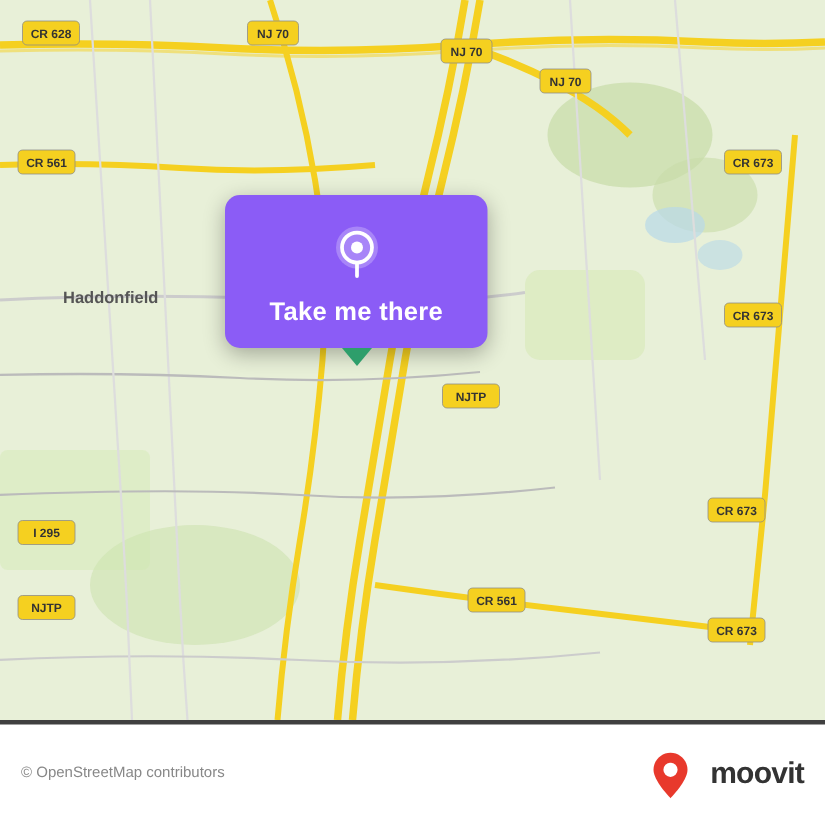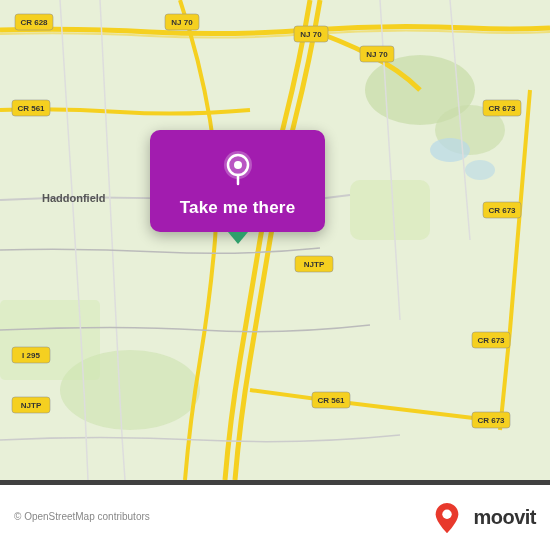--- a/index.html
+++ b/index.html
@@ -28,21 +28,21 @@
       position: absolute;
       top: 0; left: 0;
     }
 
     
     #take-me-there-popup {
       position: absolute;
       top: 130px;
       left: 150px;
       width: 175px;
-      background: #a21caf;
+      background: #8b5cf6;
       border-radius: 10px;
       display: flex;
       flex-direction: column;
       align-items: center;
       padding: 18px 16px 14px 16px;
       cursor: pointer;
       box-shadow: 0 4px 14px rgba(0,0,0,0.3);
     }
 
     #take-me-there-popup::after {
@@ -67,21 +67,21 @@
       font-size: 17px;
       font-weight: 600;
       letter-spacing: 0.2px;
     }
 
     
     #footer {
       width: 550px;
       height: 70px;
       background: #fff;
-      border-top: 5px solid #404040;
+      border-top: 3px solid #404040;
       display: flex;
       align-items: center;
       padding: 0 14px;
       gap: 10px;
     }
 
     #footer-text-block {
       display: flex;
       flex-direction: column;
       flex: 1;

